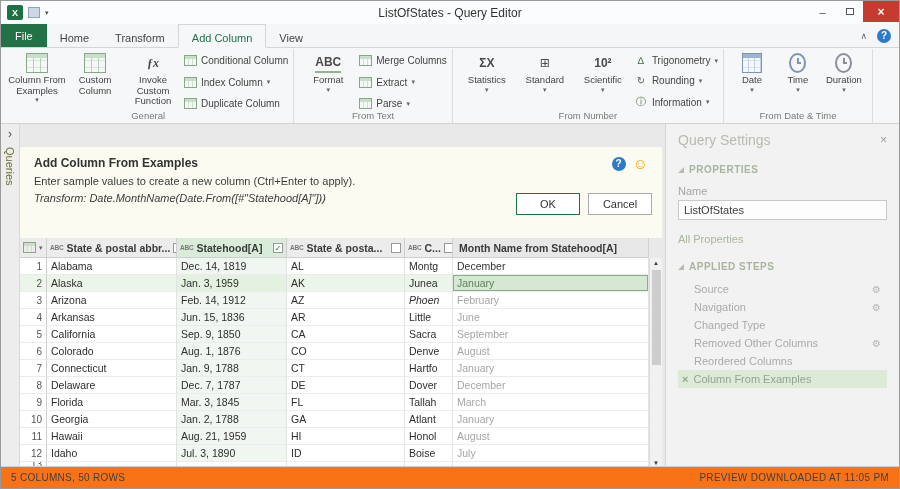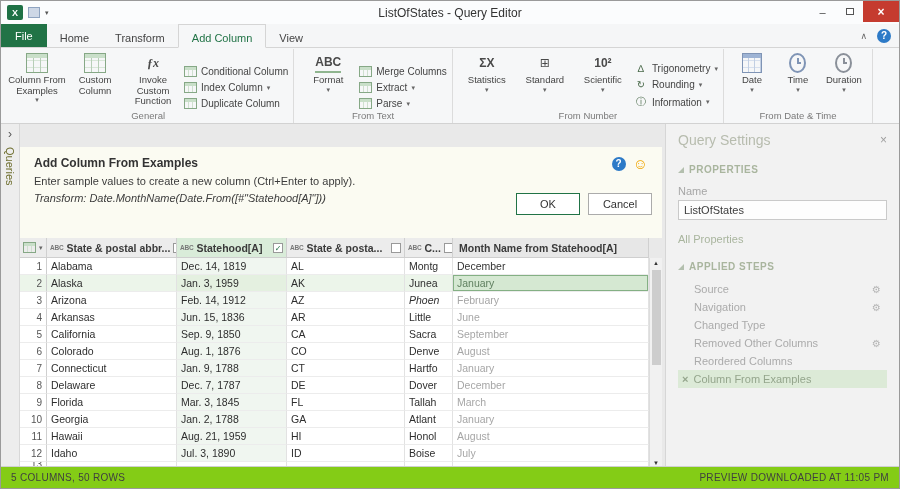--- a/index.html
+++ b/index.html
@@ -31,21 +31,21 @@
   
   .ribbon{height:76px;background:#f6f7f8;border-bottom:1px solid #d2d2d2;display:flex;align-items:stretch;padding:1px 0 0 2px;overflow:hidden;flex-shrink:0;}
   .group{display:flex;flex-direction:column;border-right:1px solid #dcdcdc;padding:1px 5px 0;}
   .group-body{display:flex;flex:1;align-items:stretch;gap:2px;}
   .group-label{font-size:9.5px;color:#7a7a7a;text-align:center;padding:1px 0 2px;white-space:nowrap;}
   .larges{display:flex;}
   .btn-large{width:58px;display:flex;flex-direction:column;align-items:center;padding-top:3px;font-size:9.5px;line-height:10.5px;color:#444;text-align:center;}
   .btn-large.narrow{width:46px;}
   .btn-large .ic{height:20px;margin-bottom:2px;display:flex;align-items:center;justify-content:center;font-size:12px;color:#4a4a4a;}
   .arrow{font-size:7px;color:#666;line-height:8px;}
-  .small-stack{display:flex;flex-direction:column;justify-content:flex-end;padding-top:5px;gap:5px;}
+  .small-stack{display:flex;flex-direction:column;justify-content:space-between;padding-top:5px;gap:5px;}
   .btn-small{display:flex;align-items:center;gap:4px;font-size:10px;color:#444;white-space:nowrap;}
   .mini-ic{width:13px;height:11px;flex-shrink:0;border:1px solid #86a886;background:linear-gradient(#c9dfc9,#c9dfc9) 0 0/13px 3px no-repeat,repeating-linear-gradient(90deg,transparent 0 3px,#cfe0cf 3px 4px);}
   .mini-glyph{width:14px;text-align:center;font-size:10px;color:#4a6a4a;flex-shrink:0;}
   .ic-table-star,.ic-table-custom,.ic-cond{width:22px;height:17px;border:1px solid #86a886;background:linear-gradient(#c9dfc9,#c9dfc9) 0 0/22px 4px no-repeat,repeating-linear-gradient(90deg,transparent 0 6px,#b7ceb7 6px 7px),repeating-linear-gradient(transparent 0 6px,#d8e6d8 6px 7px);}
   .ic-calendar{width:20px;height:17px;border:1px solid #7f94b5;background:linear-gradient(#9db3d4,#9db3d4) 0 0/20px 4px no-repeat,repeating-linear-gradient(90deg,transparent 0 5px,#c2cfe3 5px 6px),repeating-linear-gradient(transparent 0 6px,#d7e0ee 6px 7px);}
   .ic-clock,.ic-stopwatch{width:17px;height:17px;border:2px solid #7f94b5;border-radius:50%;background:linear-gradient(#7f94b5,#7f94b5) 50% 25%/2px 5px no-repeat,linear-gradient(#7f94b5,#7f94b5) 65% 48%/4px 2px no-repeat;}
   .ic-stopwatch{border-color:#8a9099;background:linear-gradient(#8a9099,#8a9099) 50% 25%/2px 5px no-repeat,linear-gradient(#8a9099,#8a9099) 65% 48%/4px 2px no-repeat;}
   .ic-fx{font-style:italic;font-weight:bold;font-family:"Liberation Serif",serif;}
   .ic-abc{font-size:10px;font-weight:bold;border-bottom:2px solid #8fb58f;line-height:12px;}
   .ic-sigma{font-weight:bold;}
@@ -110,21 +110,21 @@
   .qs-input{margin-top:3px;width:100%;height:20px;background:#fdfdfd;border:1px solid #c9c9c9;font-size:11px;color:#3c3c3c;padding:0 5px;font-family:"Liberation Sans",sans-serif;}
   .qs-link{margin-top:13px;font-size:11px;color:#a9b59e;}
   .steps{margin-top:8px;}
   .step{height:18px;display:flex;align-items:center;justify-content:space-between;font-size:11px;color:#ababab;padding:0 6px 0 16px;}
   .step-left{display:flex;align-items:center;gap:5px;overflow:hidden;white-space:nowrap;}
   .step.selected{background:#dcead7;color:#94a58c;padding-left:4px;}
   .step .gear{color:#b5b5b5;font-size:10px;}
   .step .del{color:#94a58c;font-size:11px;font-weight:bold;}
 
   
-  .statusbar{height:22px;background:#84cc16;border-top:1px solid #d0d0d0;display:flex;align-items:center;justify-content:space-between;padding:0 10px;font-size:10px;color:#3f3f3f;letter-spacing:0.3px;flex-shrink:0;}
+  .statusbar{height:22px;background:#f97316;border-top:1px solid #d0d0d0;display:flex;align-items:center;justify-content:space-between;padding:0 10px;font-size:10px;color:#3f3f3f;letter-spacing:0.3px;flex-shrink:0;}
 </style>
 </head>
 <body>
 
 <div class="window">
 
   <div class="titlebar">
     <div class="qat">
       <span class="xl-icon">X</span>
       <span class="qat-ic"></span>

